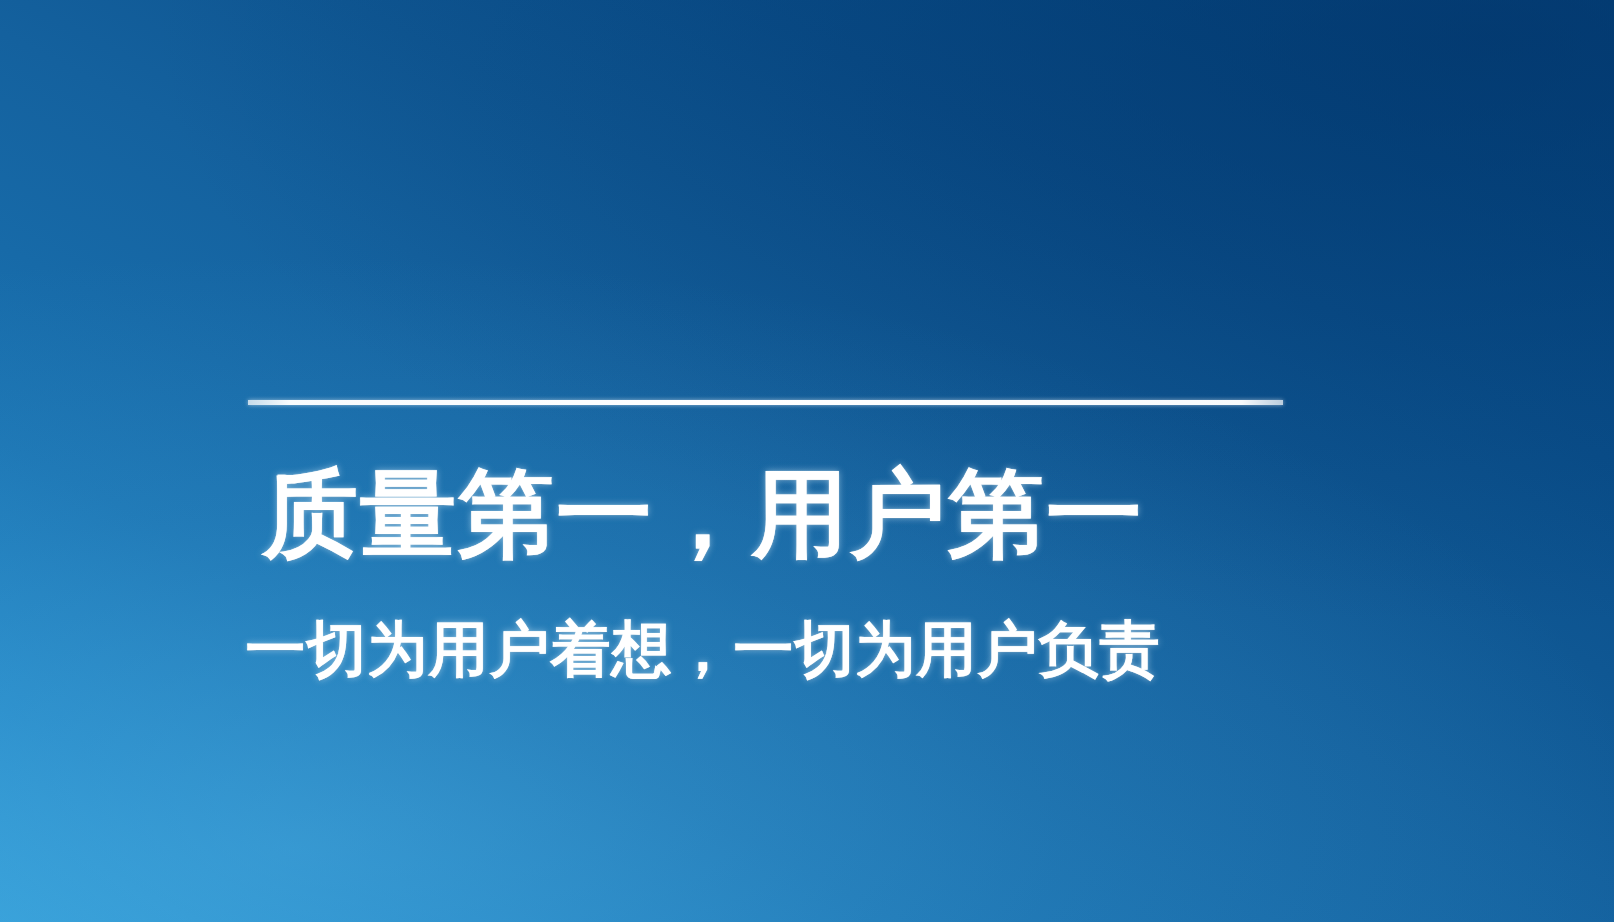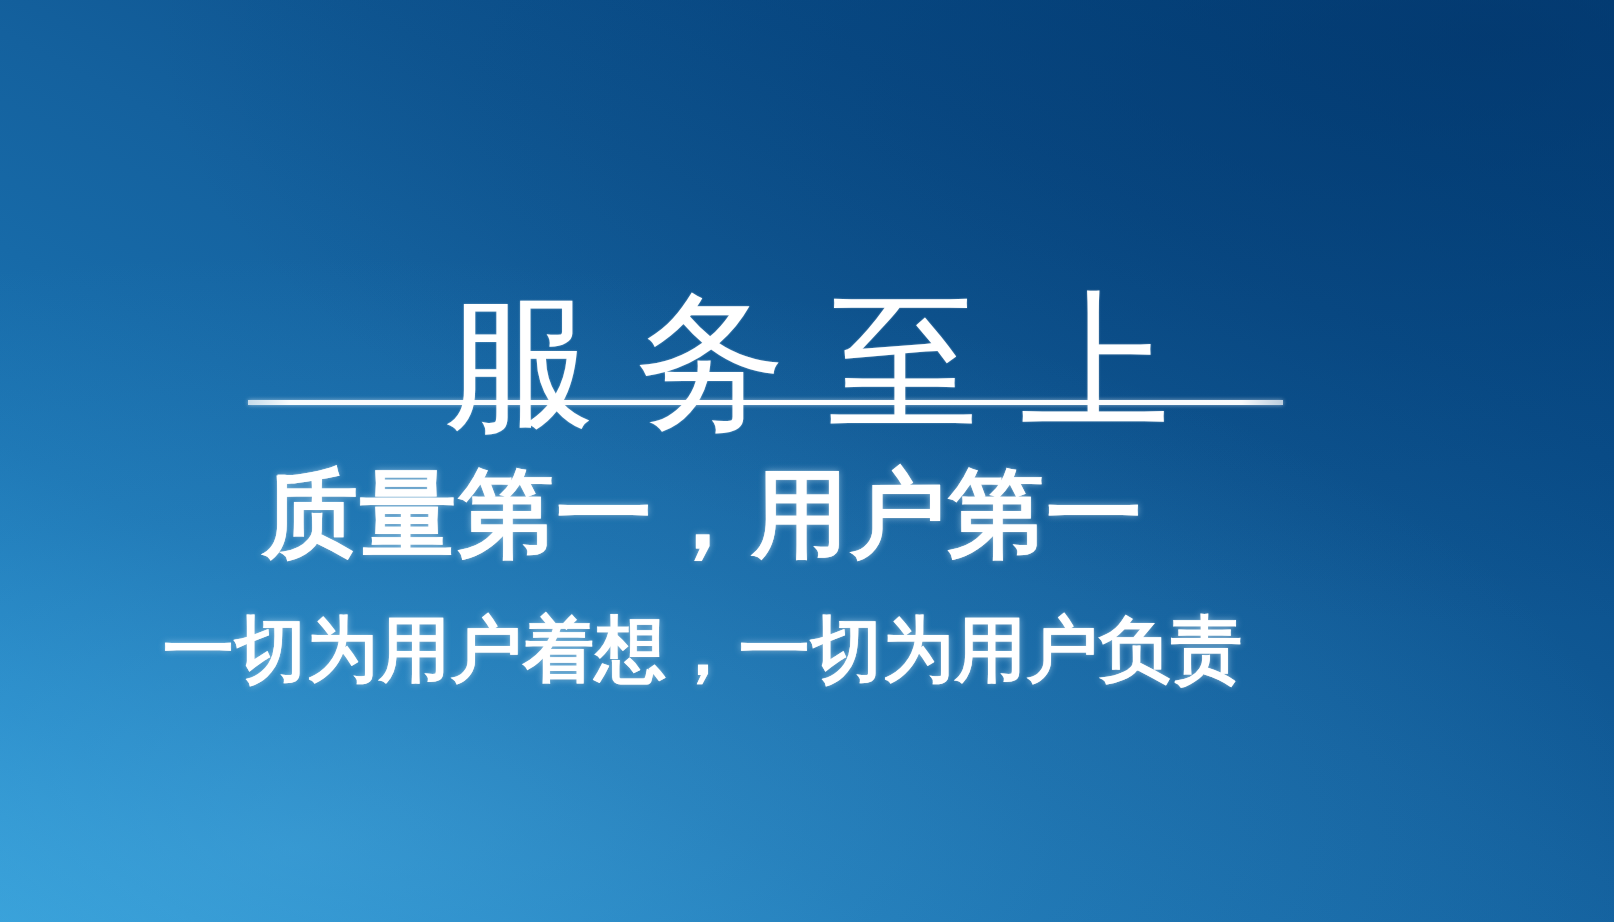--- a/index.html
+++ b/index.html
@@ -115,34 +115,33 @@
       0 1px 1px rgba(10,70,125,0.25);
   }
 
   .subline-1 {
     font-size: 96px;
     line-height: 118px;
     letter-spacing: 2px;
   }
 
   .subline-2 {
-    font-size: 71px;
+    font-size: 60px;
     line-height: 118px;
     letter-spacing: 1px;
     margin-top: 18px;
   }
 </style>
 </head>
 <body>
 
 <div class="poster">
 
   <div class="content">
 
-    <h1 class="headline">服务至上</h1>
 
     <div class="divider-wrap">
       <div class="divider"></div>
     </div>
 
     <div class="subtitle-block">
       <span class="subline subline-1">质量第一，用户第一</span>
       <span class="subline subline-2">一切为用户着想，一切为用户负责</span>
     </div>
 

